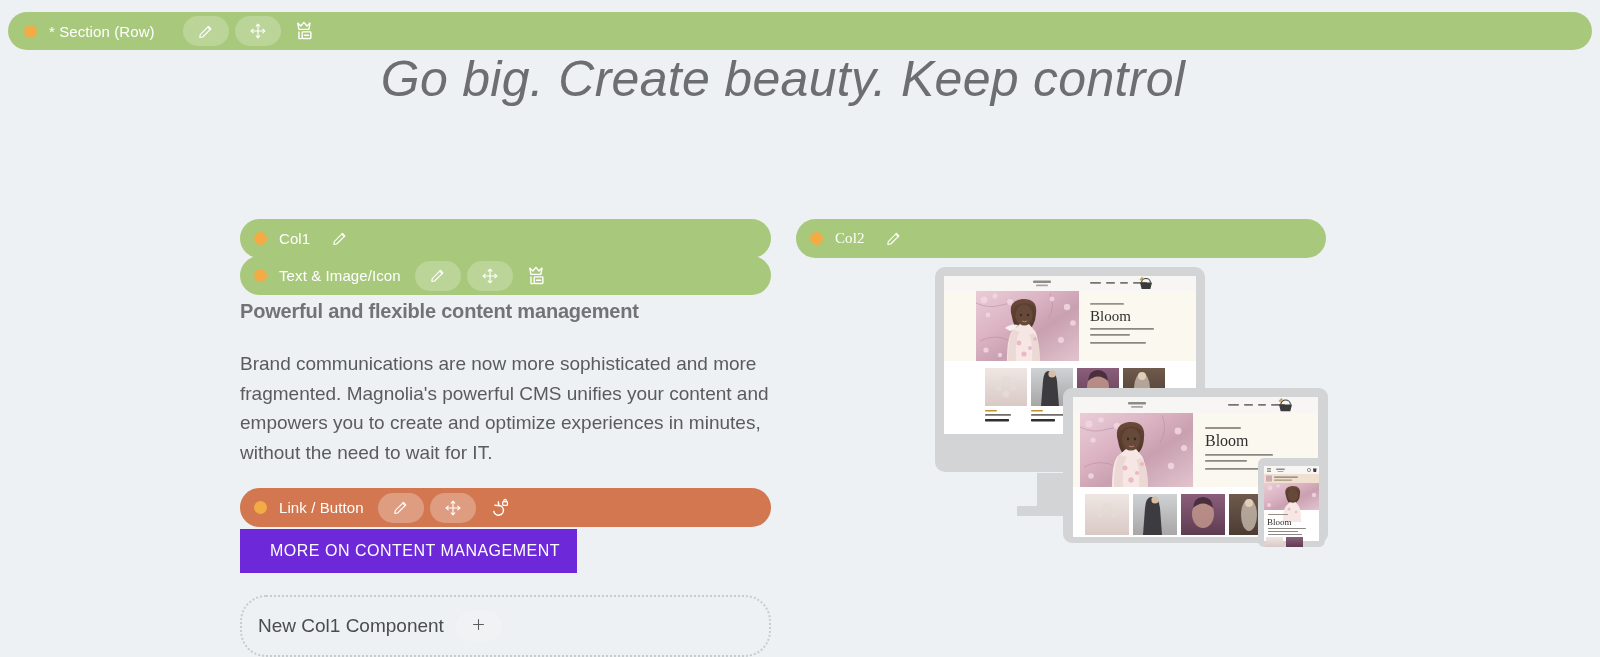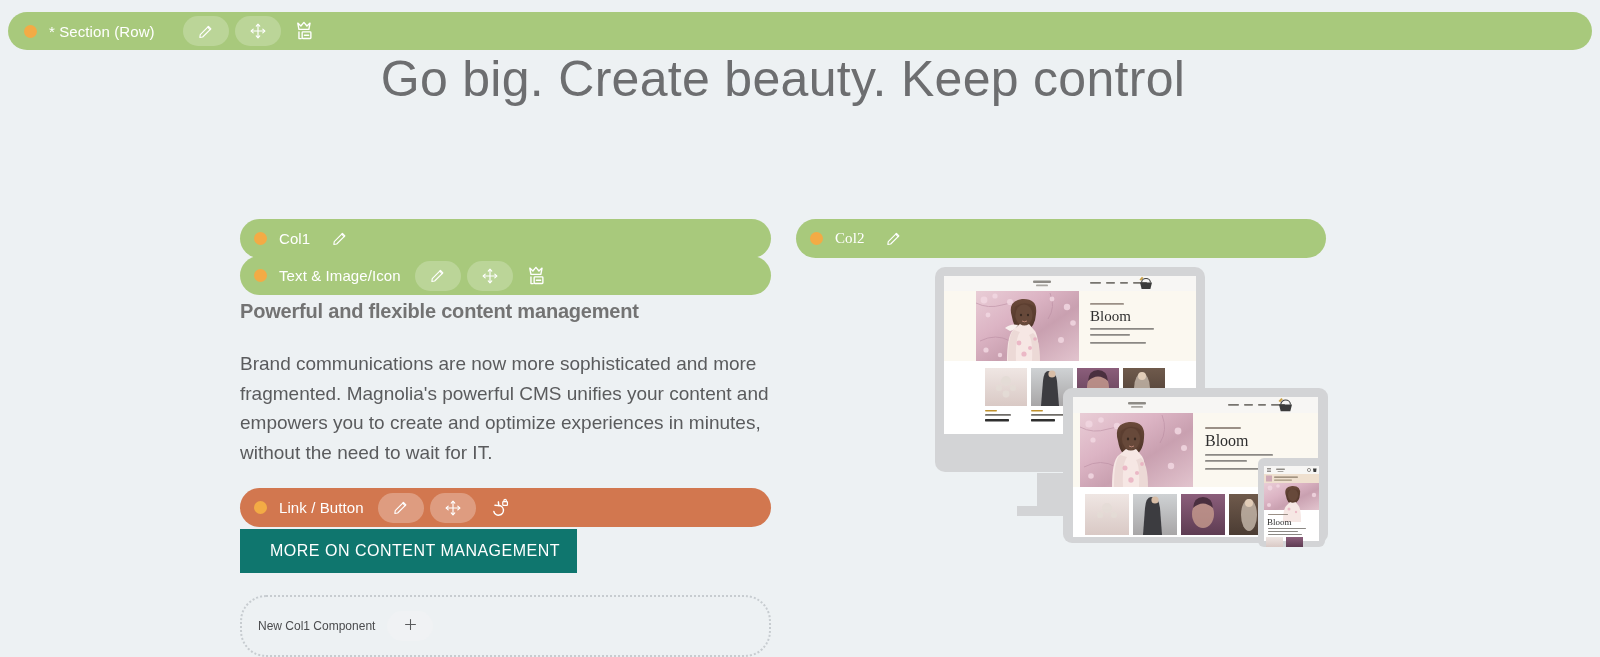--- a/index.html
+++ b/index.html
@@ -74,20 +74,21 @@
     position: absolute;
     left: 0;
     top: 50px;
     width: 1566px;
     text-align: center;
     font-size: 50px;
     font-weight: 300;
     color: #6d6e70;
     letter-spacing: .3px;
     white-space: nowrap;
+    font-style: italic;
   }
 
   
   #col1-bar {
     left: 240px;
     top: 219px;
     width: 531px;
     height: 39px;
   }
   #col1-bar .bar-label { margin-right: 12px; }
@@ -129,21 +130,21 @@
   }
   #linkbtn-bar .bar-label { margin-right: 14px; }
   #linkbtn-bar .icon-btn { margin-right: 6px; }
 
   #cta-button {
     position: absolute;
     left: 240px;
     top: 529px;
     width: 337px;
     height: 44px;
-    background: #0f766e;
+    background: #6d28d9;
     color: #ffffff;
     font-size: 16px;
     letter-spacing: .5px;
     display: flex;
     align-items: center;
     padding-left: 30px;
     box-sizing: border-box;
     border: none;
     font-family: "Liberation Sans", sans-serif;
   }
@@ -155,21 +156,21 @@
     width: 531px;
     height: 62px;
     border: 2px dotted #c7ccd0;
     border-radius: 26px;
     box-sizing: border-box;
     display: flex;
     align-items: center;
     padding-left: 16px;
   }
   #new-component-box .nc-label {
-    font-size: 12px;
+    font-size: 19px;
     color: #4b4c4e;
     margin-right: 12px;
   }
   .plus-pill {
     width: 46px;
     height: 30px;
     border-radius: 999px;
     background: #f0f2f4;
     display: flex;
     align-items: center;

